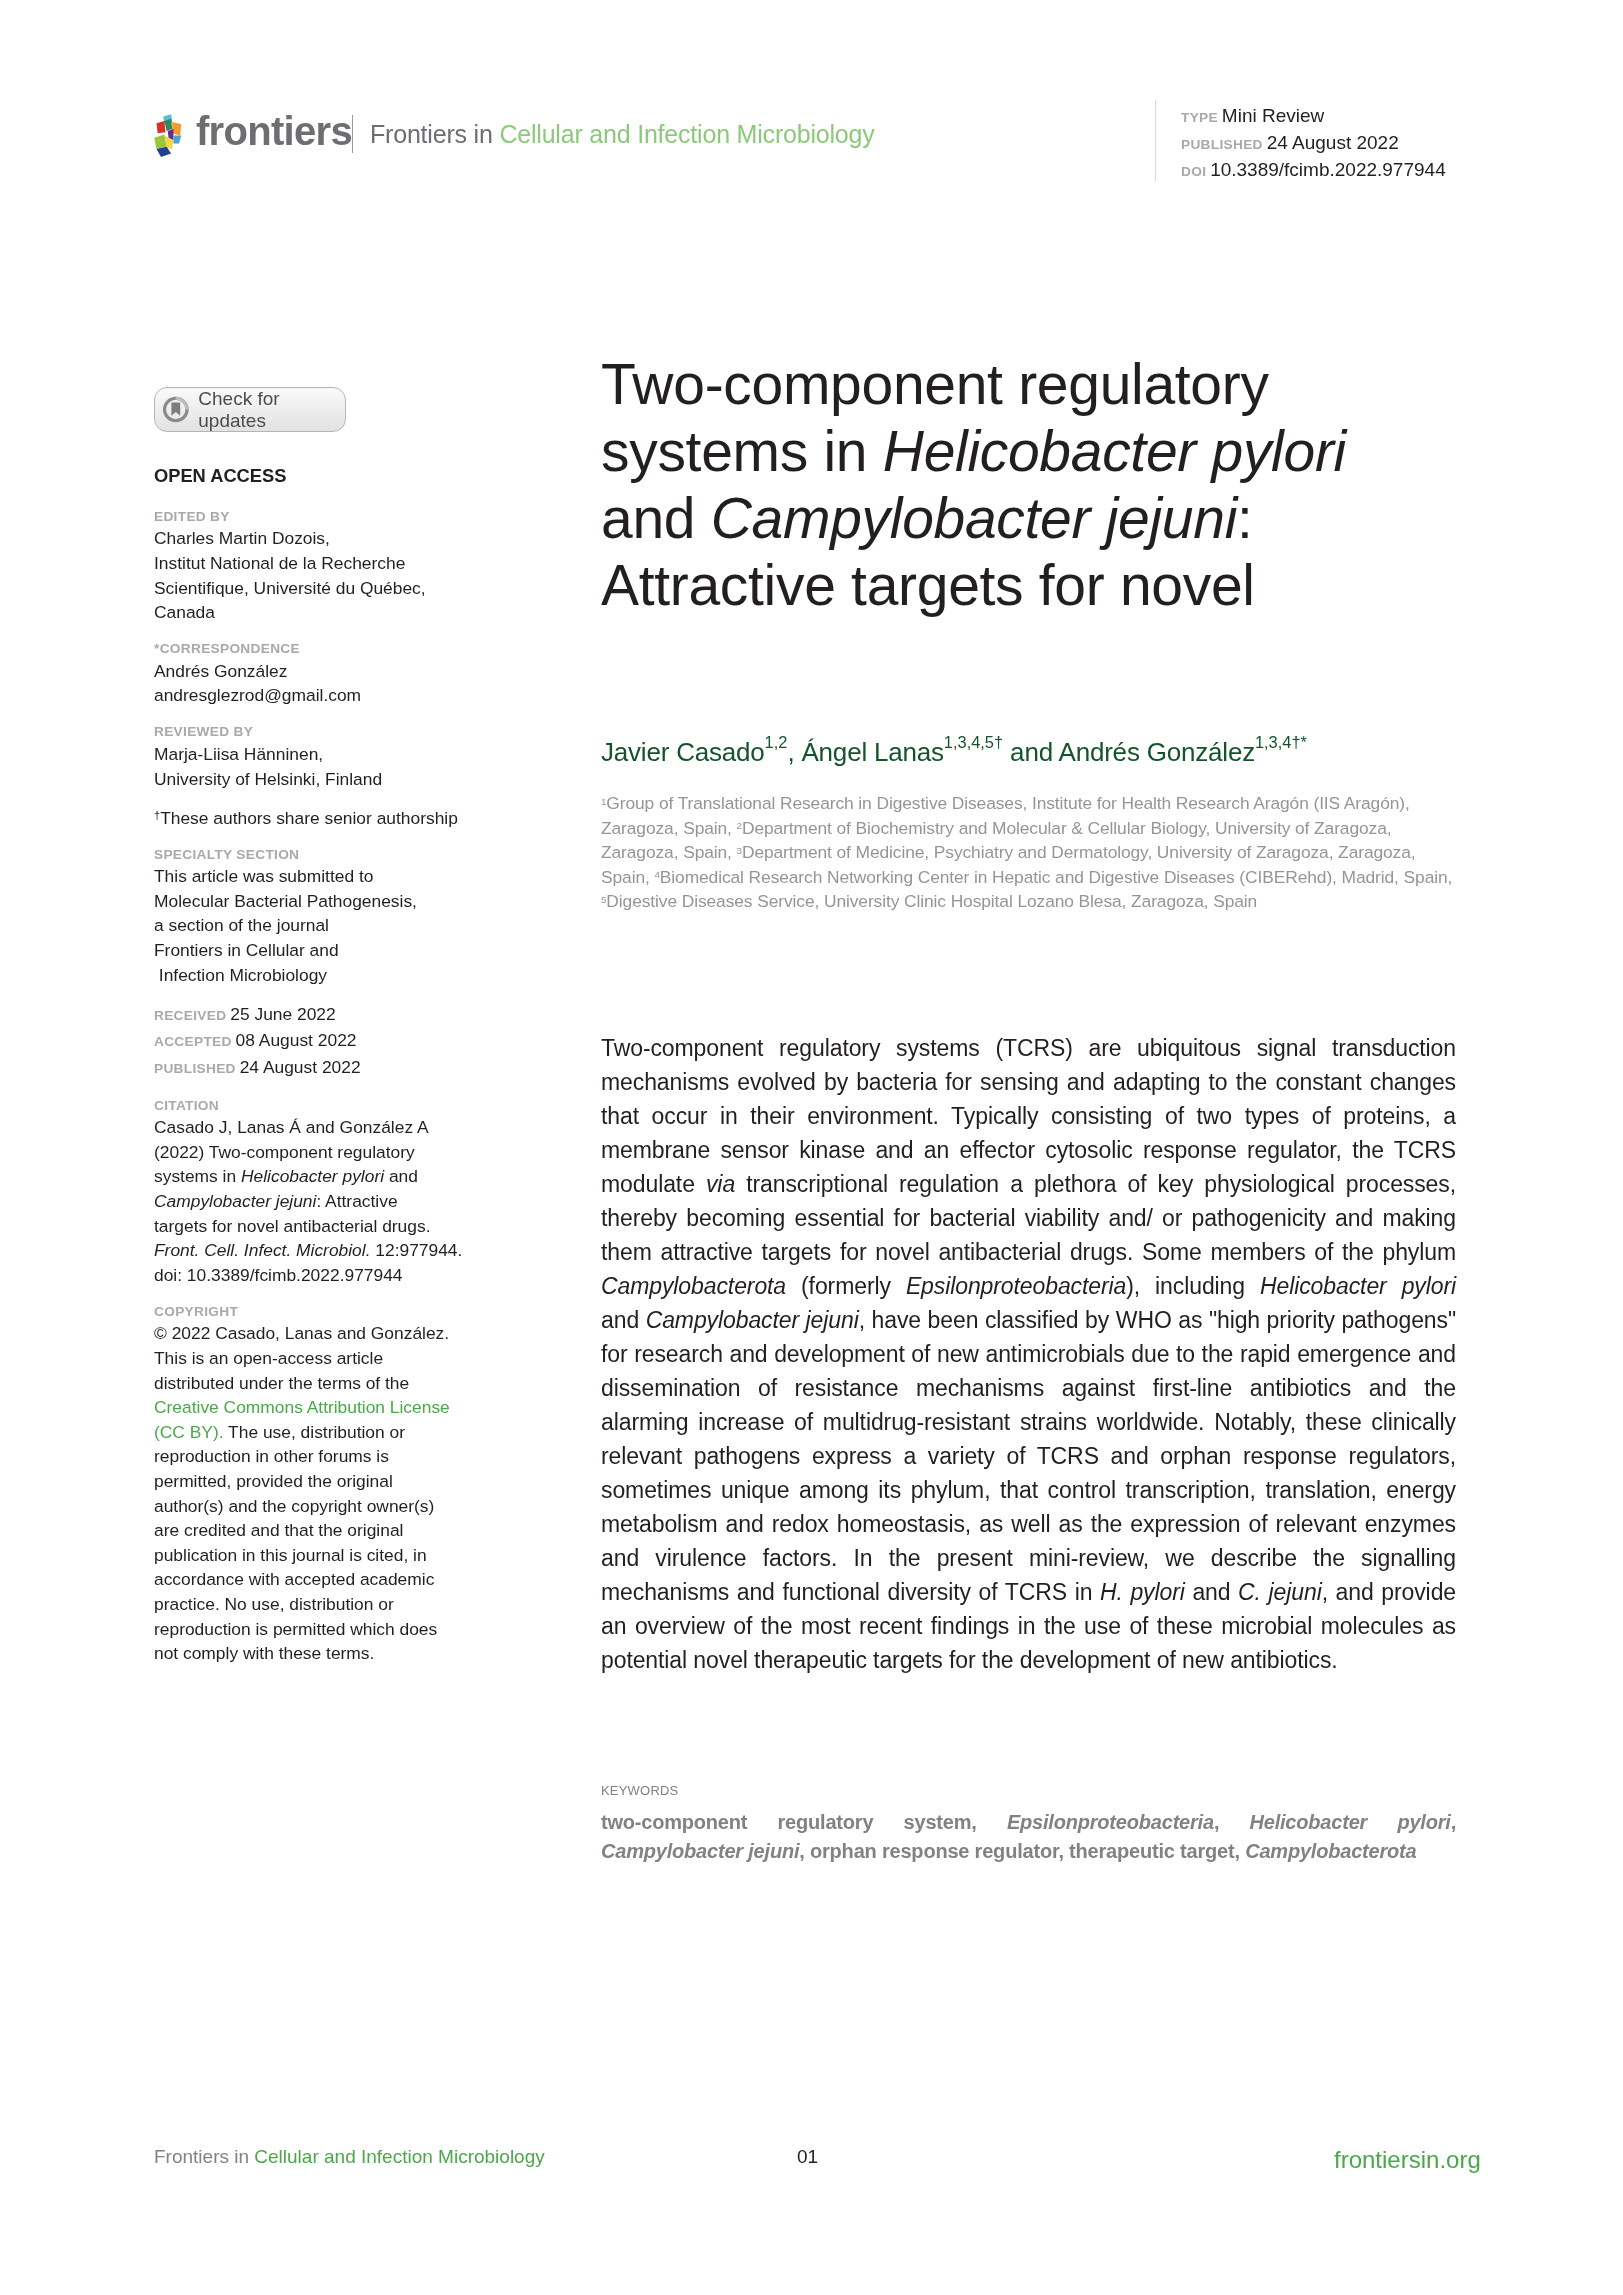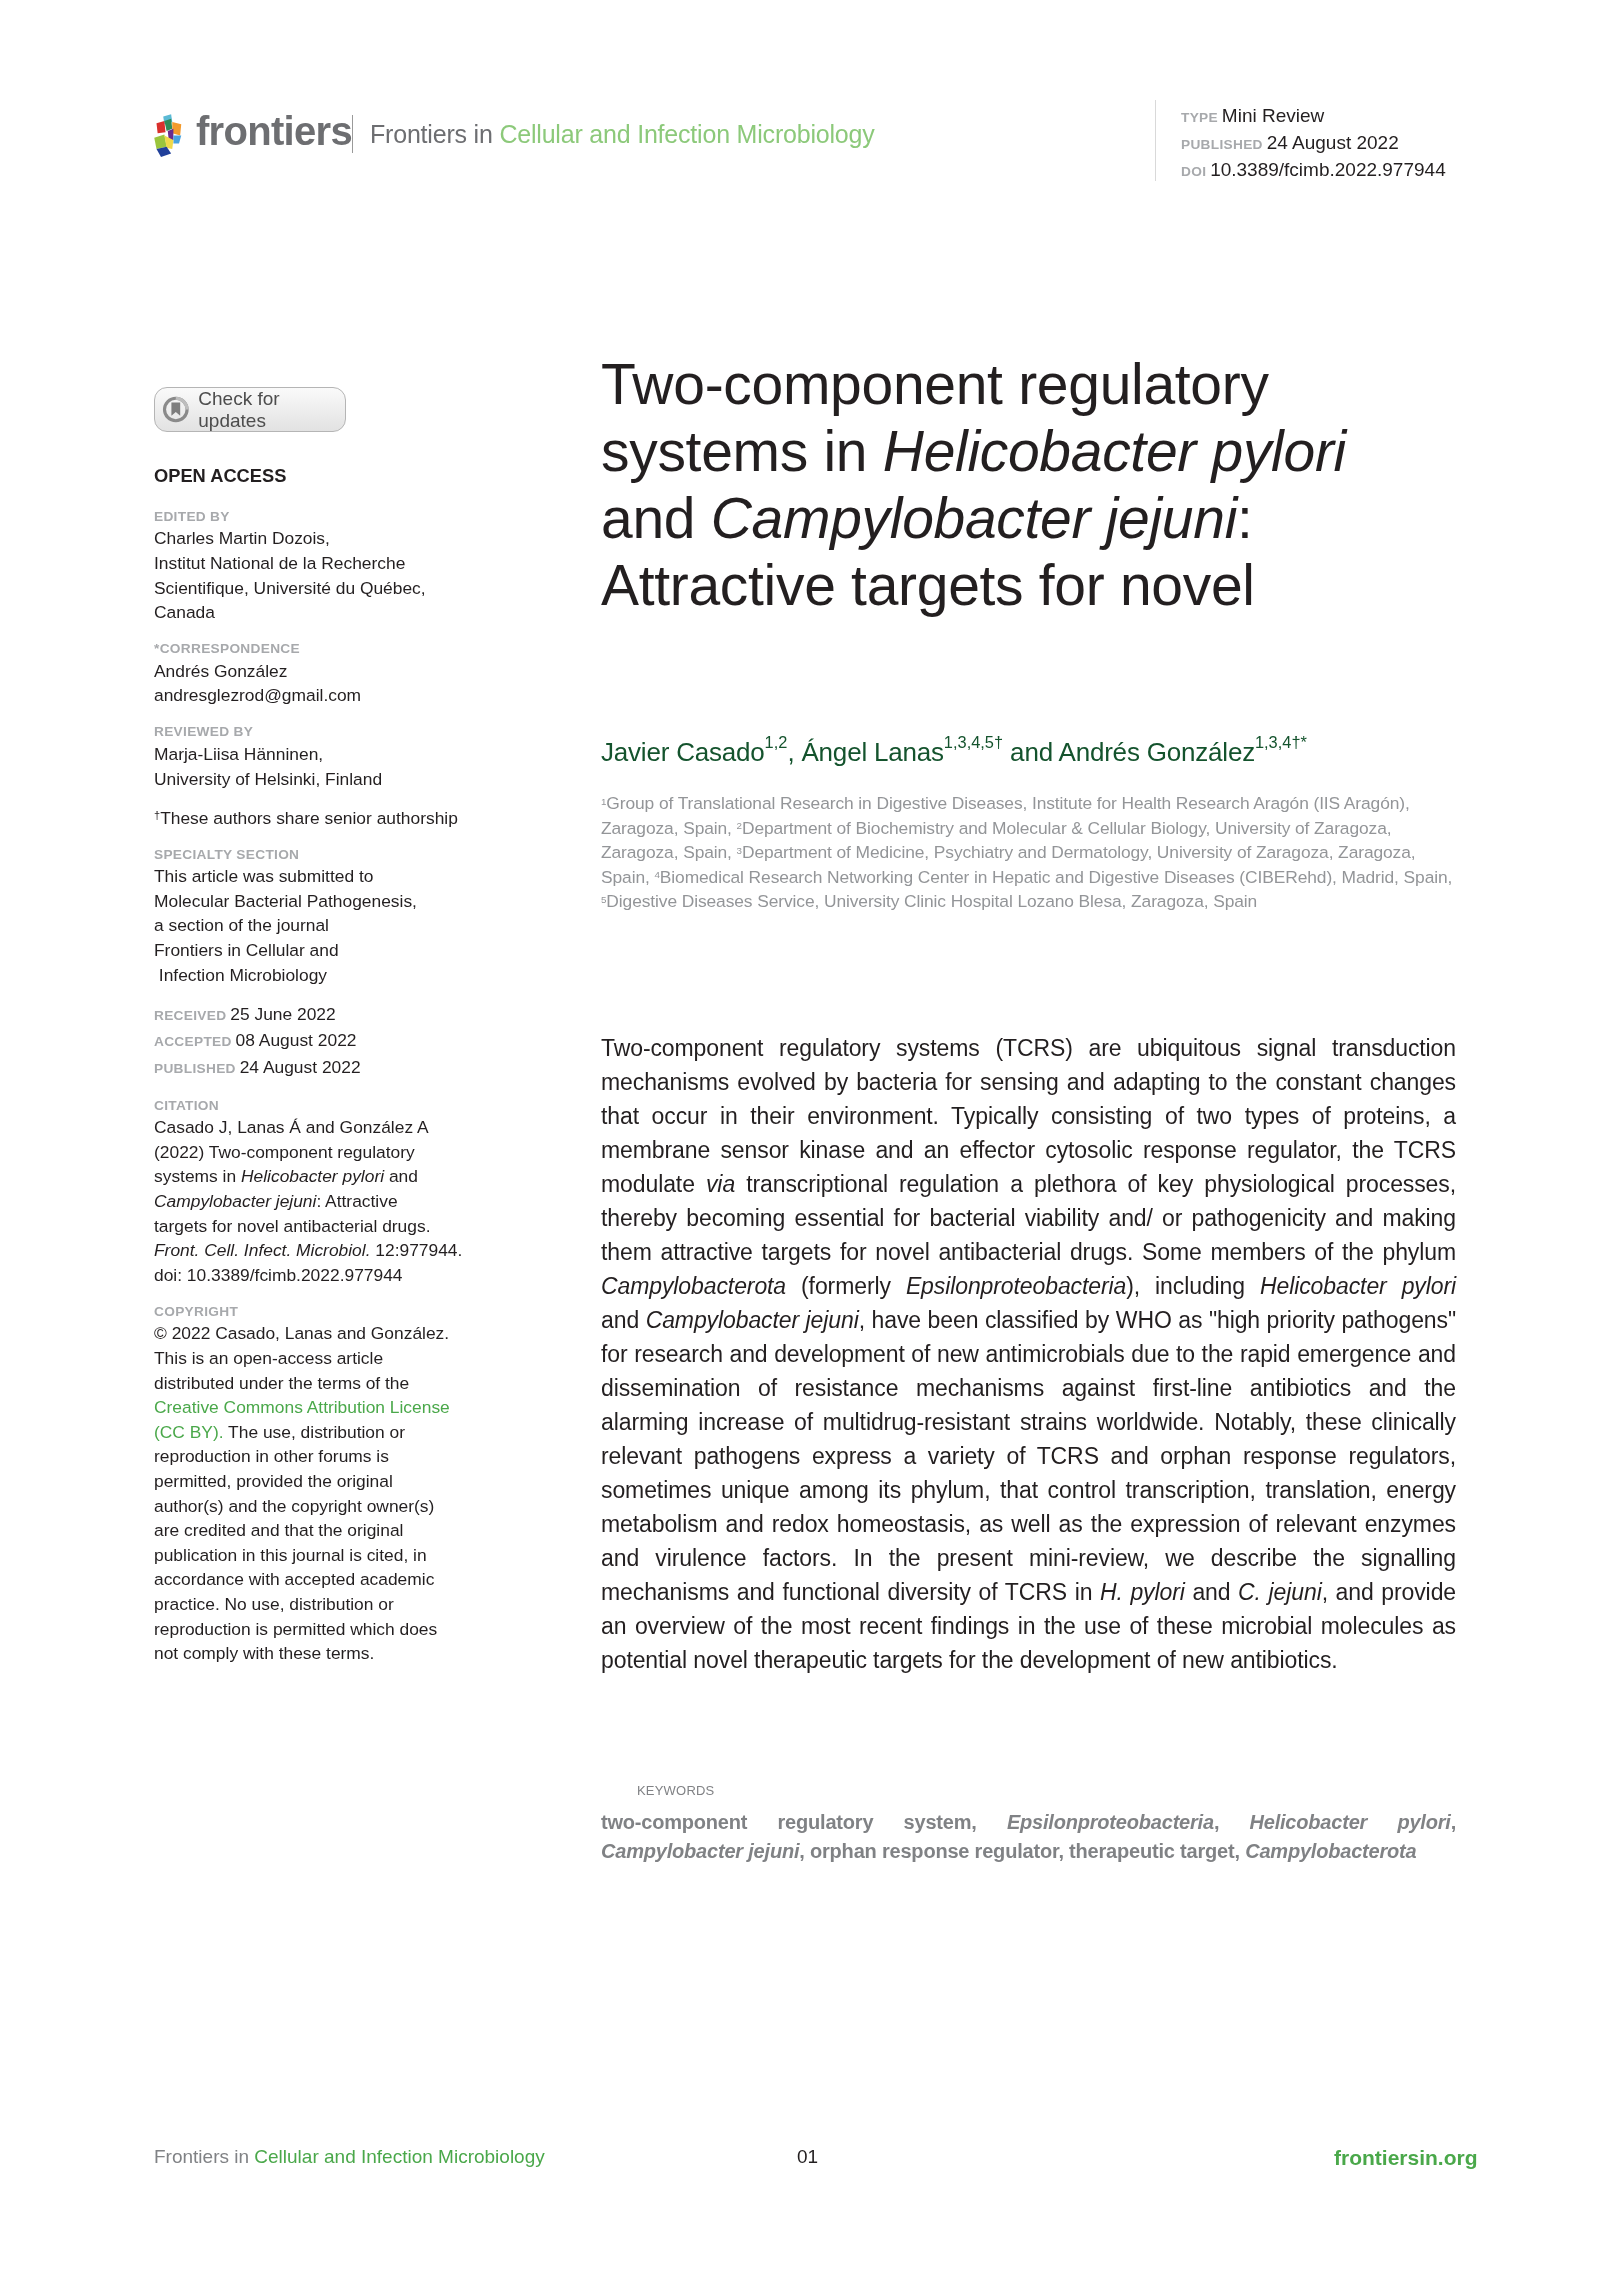--- a/index.html
+++ b/index.html
@@ -31,29 +31,29 @@
   .dagger { font-size:11px; vertical-align:top; position:relative; top:-2.6px; }
 
   
   #title { left:601px; top:351px; width:864px; font-size:57px; line-height:67px; color:#231f20; letter-spacing:-0.3px; }
   #authors { left:601px; top:737px; width:864px; font-size:26px; color:#14532d; letter-spacing:-0.2px; }
   #authors sup { font-size:16.4px; vertical-align:top; position:relative; top:-3.9px; letter-spacing:0; }
   #affil { left:601px; top:791px; width:858px; font-size:17.4px; line-height:24.6px; color:#939598; letter-spacing:-0.1px; }
   #affil sup { font-size:9.8px; vertical-align:top; position:relative; top:-1.3px; }
   #abstract { left:601px; top:1031px; width:855px; font-size:23px; line-height:34px; color:#231f20;
               text-align:justify; letter-spacing:-0.1px; }
-  #kw-label { left:601px; top:1783px; font-size:13px; color:#808285; letter-spacing:0.2px;margin-left:36px; }
+  #kw-label { left:601px; top:1783px; font-size:13px; color:#808285; letter-spacing:0.2px; }
   #keywords { left:601px; top:1808px; width:855px; font-size:20px; line-height:29px; color:#808285;
               font-weight:bold; text-align:justify; letter-spacing:-0.2px; }
 
   
   #footer-left { left:154px; top:2146px; font-size:19px; color:#808285; }
   #footer-left .green { color:#4aa84a; }
   #footer-page { left:797px; top:2146px; font-size:19px; color:#231f20; }
-  #footer-right { left:1334px; top:2146px; font-size:21px; color:#4aa84a;font-weight:bold; }
+  #footer-right { left:1334px; top:2146px; font-size:24px; color:#4aa84a; }
 </style>
 </head>
 <body>
 
 <svg id="logo" class="abs" viewBox="0 0 80 80">
   <polygon points="20,6 34,2 36,16 22,20" fill="#5bbad5"></polygon>
   <polygon points="8,18 22,14 24,34 10,36" fill="#d9302c"></polygon>
   <polygon points="22,14 34,10 36,28 26,32" fill="#2e8b57"></polygon>
   <polygon points="36,16 52,20 50,40 36,36" fill="#f39a2b"></polygon>
   <polygon points="28,32 38,28 38,48 30,50" fill="#6a2c8e"></polygon>

